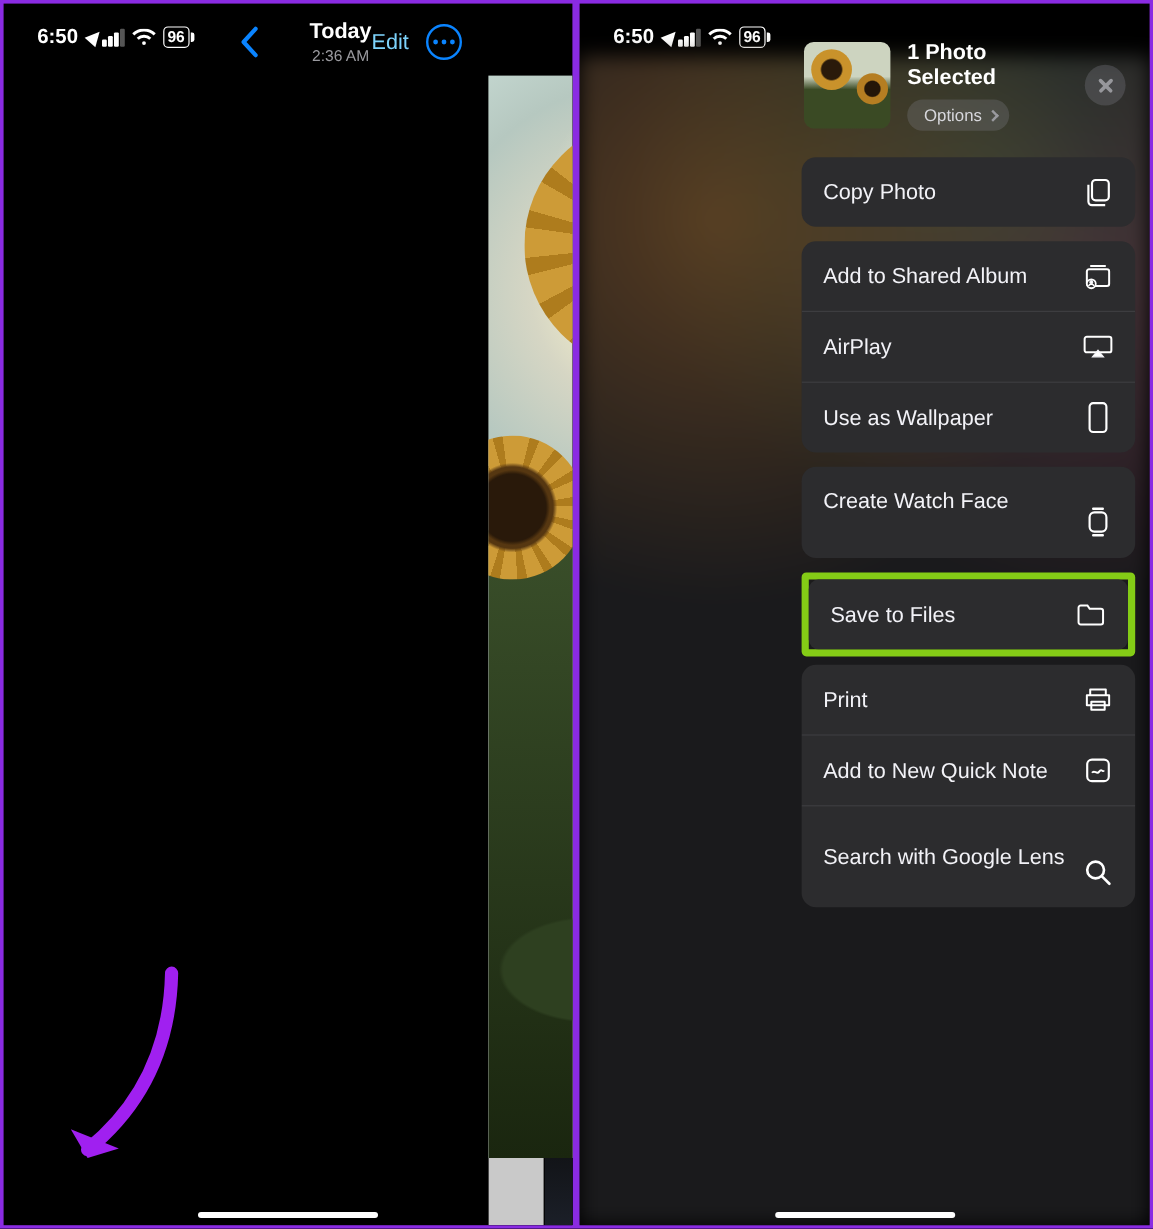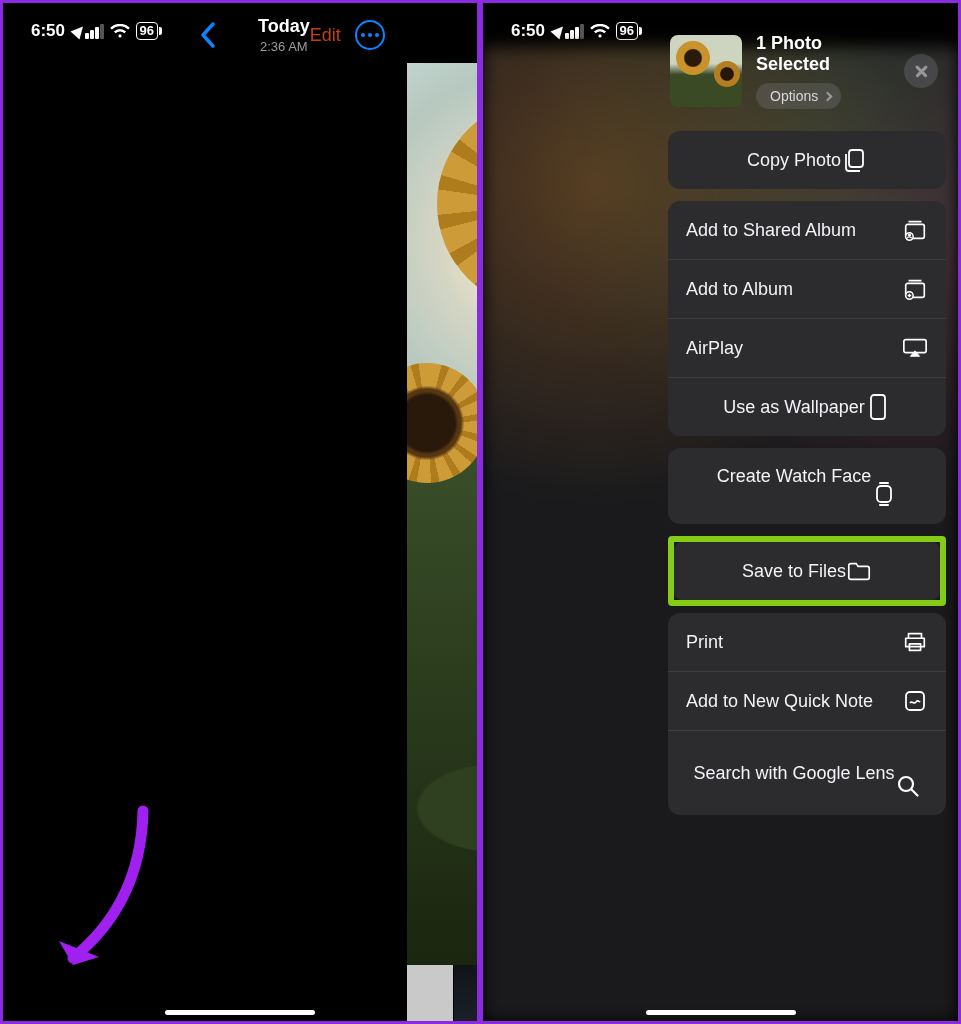--- a/index.html
+++ b/index.html
@@ -57,21 +57,21 @@
   .nav-header {
     height: 64px;
     display:flex; align-items:center; justify-content:space-between;
     padding: 0 22px;
   }
   .nav-left { width:60px; display:flex; align-items:center; }
   .nav-center { flex:1; text-align:center; }
   .nav-title { font-size:18px; font-weight:600; }
   .nav-sub { font-size:13px; color:#9a9a9f; margin-top:2px; }
   .nav-right { width:auto; display:flex; align-items:center; gap:14px; justify-content:flex-end; }
-  .edit-btn { color:#c2410c; font-size:18px; }
+  .edit-btn { color:#7dd3fc; font-size:18px; }
   .more-btn {
     width:30px; height:30px; border:2px solid #0a84ff; border-radius:50%;
     display:flex; align-items:center; justify-content:center;
   }
   .more-dots { display:flex; gap:3px; }
   .more-dots i { width:4px; height:4px; background:#0a84ff; border-radius:50%; display:block; }
 
   
   .photo-area {
     flex:1;
@@ -218,21 +218,21 @@
     overflow:hidden;
   }
   .action-row {
     display:flex; align-items:center; justify-content:space-between;
     padding: 16px 18px;
     font-size:18px;
     color:#f2f2f7;
     border-bottom:0.5px solid #3d3d40;
     position:relative;
   }
-  .action-row:last-child { border-bottom:none;justify-content:center; }
+  .action-row:last-child { border-bottom:none; }
   .action-row.tall { height:76px; align-items:flex-start; padding-top:18px;}
   .row-icon { width:26px; height:26px; display:flex; align-items:center; justify-content:center; color:#f2f2f7; }
   .row-icon svg { stroke:#f2f2f7; }
 
   .highlight-box {
     border:6px solid #84cc16;
     border-radius:4px;
     margin-bottom:7px;
   }
   .highlight-box .action-group { margin-bottom:0; border-radius:8px; }
@@ -409,31 +409,20 @@
           <svg width="28" height="24" viewBox="0 0 28 24">
               <rect x="4" y="6" width="20" height="15" rx="2" stroke="#fff" stroke-width="1.8" fill="none"></rect>
               <path d="M7 3h14" stroke="#fff" stroke-width="1.8"></path>
               <circle cx="8" cy="19" r="4" fill="#2c2c2e" stroke="#fff" stroke-width="1.6"></circle>
               <circle cx="8" cy="17.5" r="1.3" fill="#fff"></circle>
               <path d="M5.5 21a2.7 2.7 0 015 0" stroke="#fff" stroke-width="1.3" fill="none"></path>
             </svg>
         </span>
       </div>
       <div class="action-row">
-        <span>Add to Album</span>
-        <span class="row-icon">
-          <svg width="28" height="24" viewBox="0 0 28 24">
-              <rect x="4" y="6" width="20" height="15" rx="2" stroke="#fff" stroke-width="1.8" fill="none"></rect>
-              <path d="M7 3h14" stroke="#fff" stroke-width="1.8"></path>
-              <circle cx="8" cy="19" r="4" fill="#2c2c2e" stroke="#fff" stroke-width="1.6"></circle>
-              <path d="M8 17v4M6 19h4" stroke="#fff" stroke-width="1.5"></path>
-            </svg>
-        </span>
-      </div>
-      <div class="action-row">
         <span>AirPlay</span>
         <span class="row-icon">
           <svg width="28" height="22" viewBox="0 0 28 22">
               <rect x="2" y="2" width="24" height="14" rx="2" stroke="#fff" stroke-width="1.8" fill="none"></rect>
               <path d="M9 20l5-6 5 6z" fill="#fff"></path>
             </svg>
         </span>
       </div>
       <div class="action-row">
         <span>Use as Wallpaper</span>

